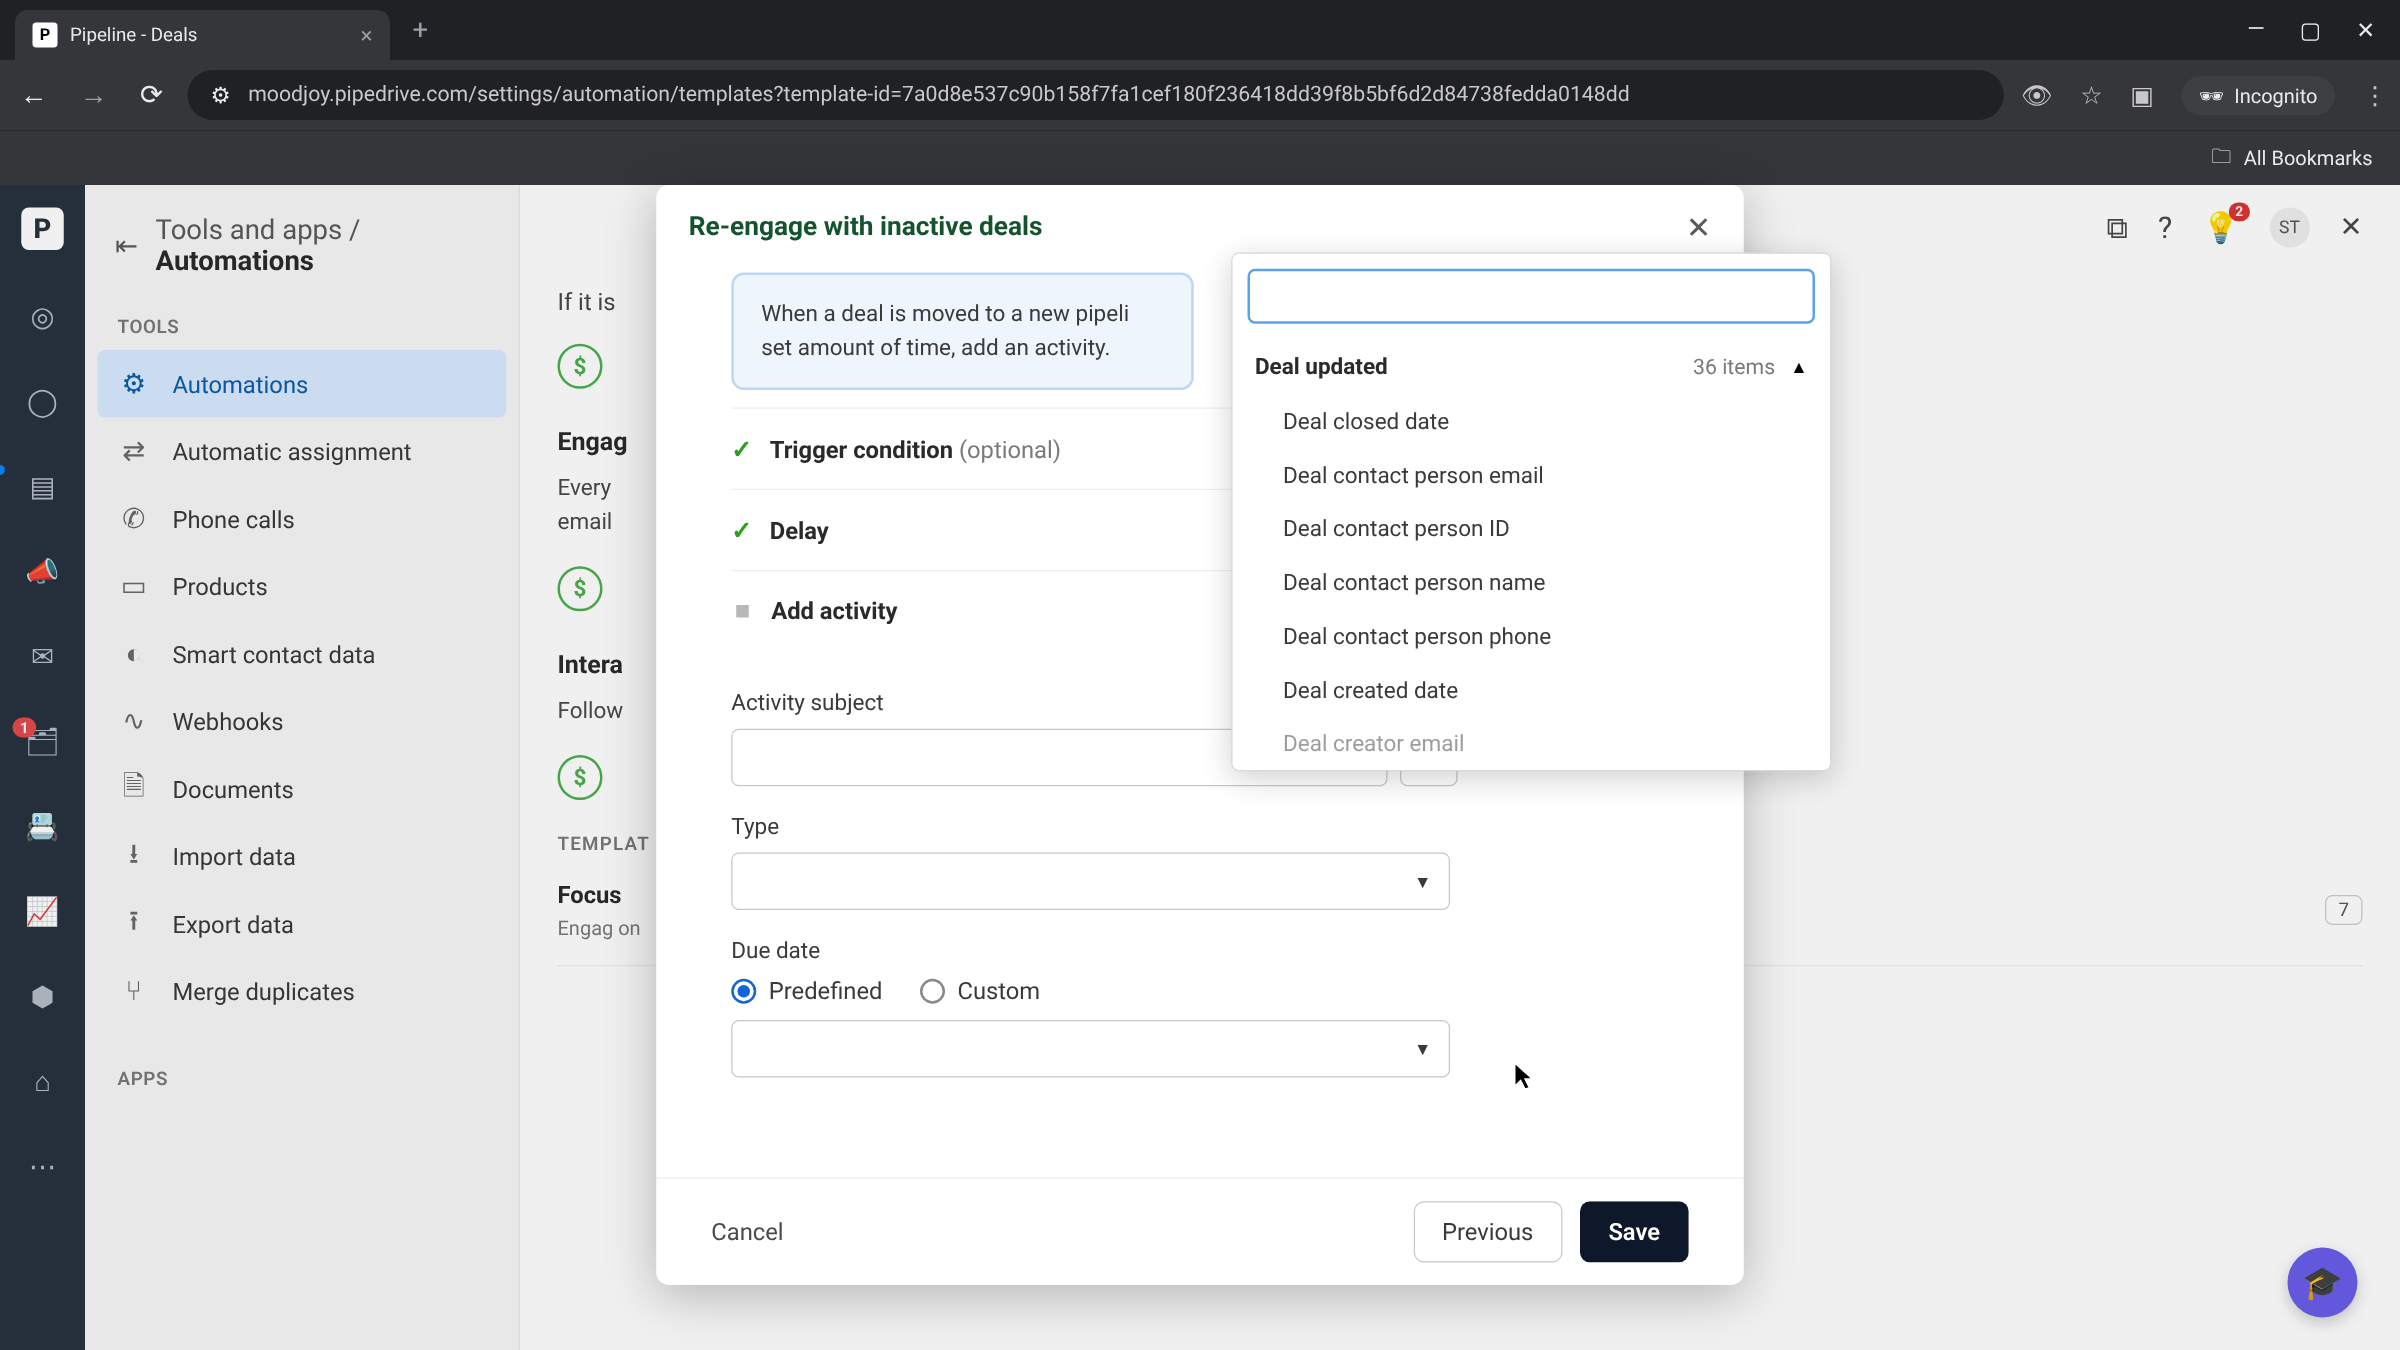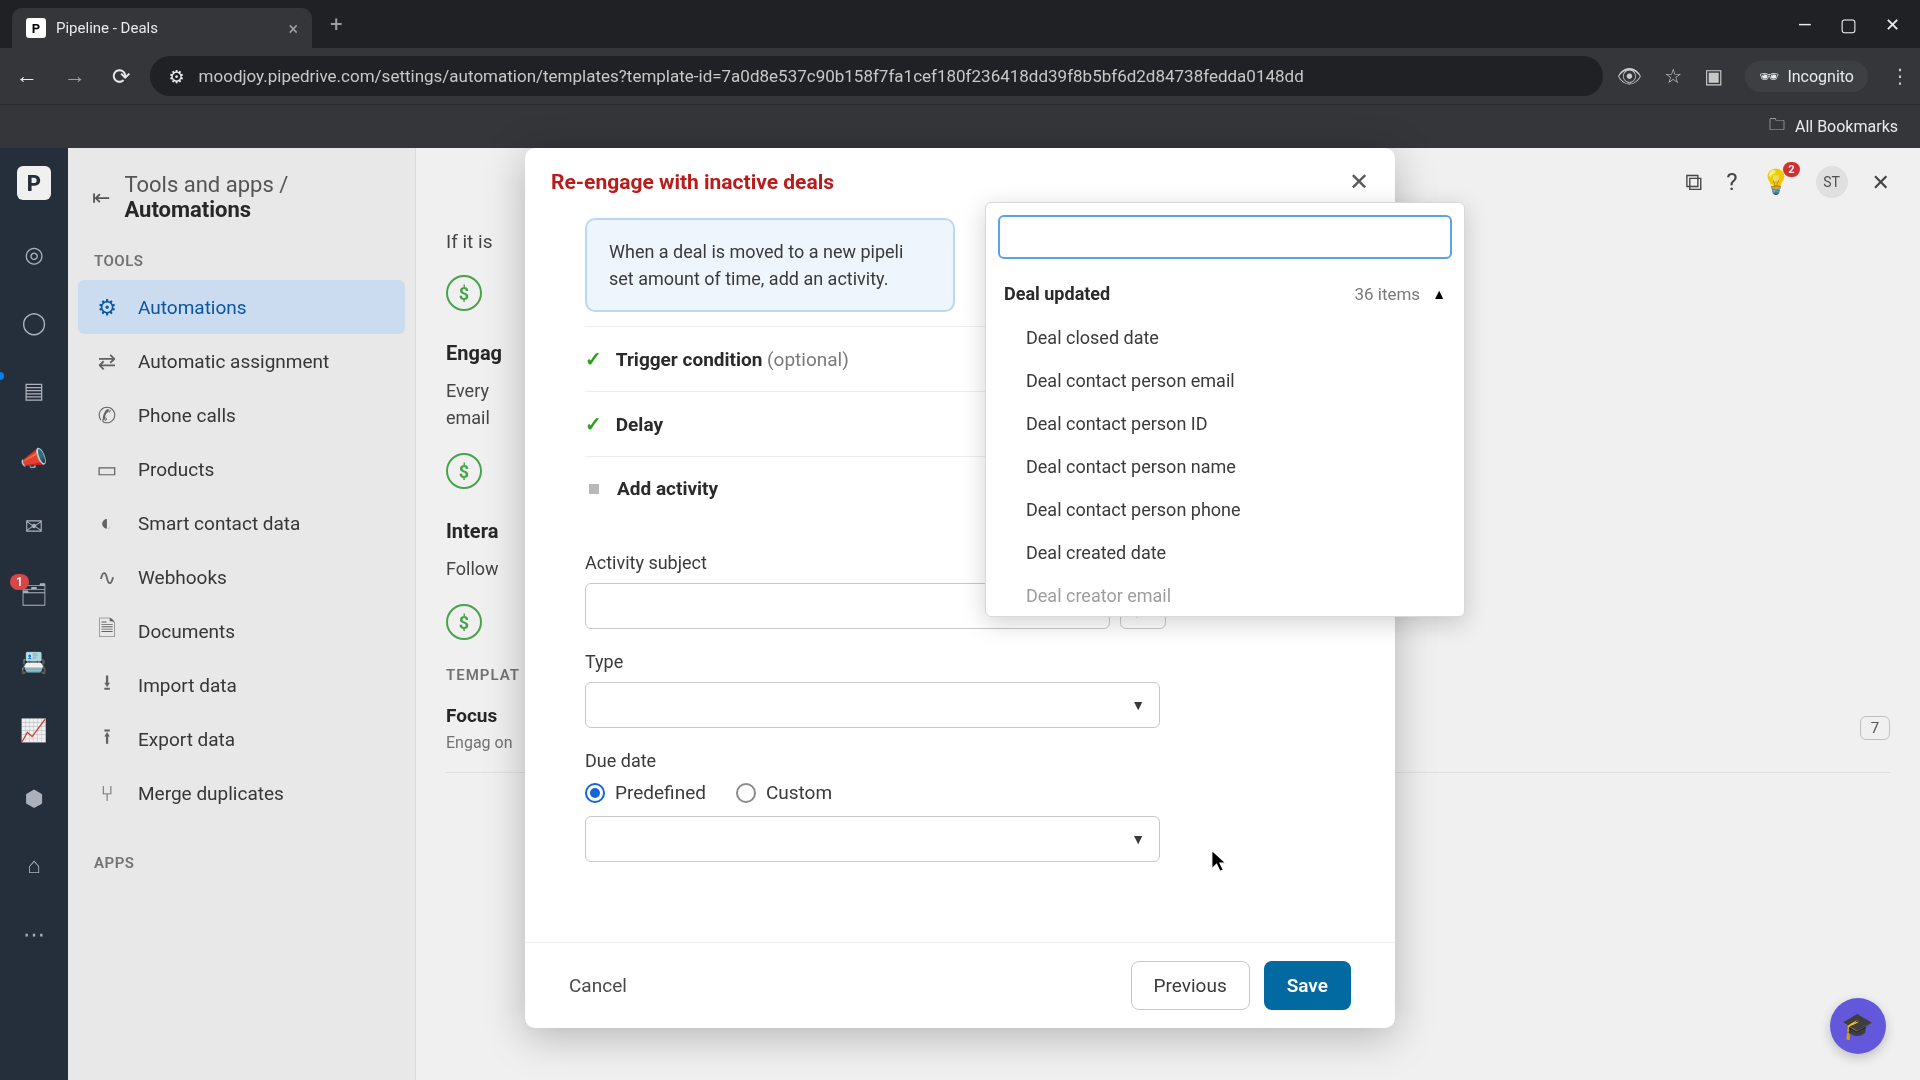--- a/index.html
+++ b/index.html
@@ -60,21 +60,21 @@
 .section-meta { font-size:16px; color:#7a7a7a; margin-top:6px; }
 .template-count-badge { display:inline-flex; width:30px; height:24px; border:1px solid #ccc; border-radius:6px; align-items:center; justify-content:center; font-size:15px; color:#5a5a5a; margin-left:auto; }
 .section-label { font-size:15px; color:#7a7a7a; letter-spacing:1px; font-weight:600; margin-top:26px; }
 .template-row { display:flex; align-items:center; justify-content:space-between; padding:20px 0; border-bottom:1px solid #eee; }
 .bg-text-line { font-size:19px; color:#4a4a4a; }
 
 
 .modal-backdrop { position:absolute; inset:0; background:rgba(0,0,0,0.06); display:flex; justify-content:center; }
 .modal { width: 870px; background:#fff; border-radius:10px; box-shadow:0 8px 40px rgba(0,0,0,0.25); margin-top: 0; display:flex; flex-direction:column; height: 880px; position:relative; }
 .modal-header { display:flex; align-items:center; justify-content:space-between; padding: 20px 26px 14px; }
-.modal-title { font-size:21px; font-weight:700; color:#b91c1c; }
+.modal-title { font-size:21px; font-weight:700; color:#14532d; }
 .modal-close { font-size:24px; color:#5a5a5a; cursor:pointer; }
 .modal-body { flex:1; overflow-y:auto; padding: 8px 12px 8px 60px; position:relative; }
 .modal-body::-webkit-scrollbar { width:14px; }
 .modal-body::-webkit-scrollbar-thumb { background:#c8c8c8; border-radius:8px; }
 .modal-body::-webkit-scrollbar-track { background:#f0f0f0; }
 
 .info-card { border:2px solid #bcd7f5; background:#eef5fd; border-radius:10px; padding: 18px 22px; font-size:18px; color:#3a3a3a; line-height:1.5; margin-bottom: 14px; width: 370px; }
 .step-row { display:flex; align-items:center; gap:14px; padding: 20px 0; border-top:1px solid #eee; font-size:19px; }
 .check-icon { color:#2ca01c; font-size:20px; font-weight:700; }
 .step-label { font-weight:700; color:#2a2a2a; }
@@ -91,21 +91,21 @@
 .radio-row { display:flex; gap:30px; align-items:center; margin: 10px 0 12px; }
 .radio-opt { display:flex; align-items:center; gap:10px; font-size:19px; color:#3a3a3a; cursor:pointer; }
 .radio-dot { width:20px; height:20px; border:2px solid #8a8a8a; border-radius:50%; display:inline-flex; align-items:center; justify-content:center; }
 .radio-dot.sel { border-color:#1466d6; }
 .radio-dot.sel::after { content:""; width:10px; height:10px; background:#1466d6; border-radius:50%; }
 
 .modal-footer { display:flex; align-items:center; padding: 18px 44px; border-top:1px solid #eee; gap:14px; }
 .btn-cancel-link { background:none; border:none; color:#4a4a4a; font-size:19px; cursor:pointer; }
 .btn { padding: 12px 22px; border-radius:8px; font-size:19px; cursor:pointer; border:1px solid transparent; }
 .btn-prev { background:#fff; border-color:#c8c8c8; color:#3a3a3a; margin-left:auto; }
-.btn-save { background:#0369a1; color:#fff; font-weight:600; }
+.btn-save { background:#0f172a; color:#fff; font-weight:600; }
 
 
 .dropdown-panel { position:absolute; top: 54px; left: 460px; width:480px; background:#fff; border:1px solid #d8d8d8; border-radius:6px; box-shadow:0 6px 24px rgba(0,0,0,0.18); z-index:50; }
 .dd-search-wrap { padding: 12px; }
 .dd-search { width:100%; height:44px; border:2px solid #5aa3e8; border-radius:6px; padding: 0 12px 0 40px; font-size:17px; position:relative; }
 .dd-search-icon { position:absolute; left:26px; top:24px; font-size:18px; color:#8a8a8a; }
 .dd-group-header { display:flex; align-items:center; justify-content:space-between; padding: 12px 18px; font-size:18px; cursor:pointer; }
 .dd-group-title { font-weight:700; color:#2a2a2a; }
 .dd-group-count { color:#7a7a7a; font-size:17px; margin-left:auto; margin-right:12px; }
 .dd-group-caret { font-size:14px; }

